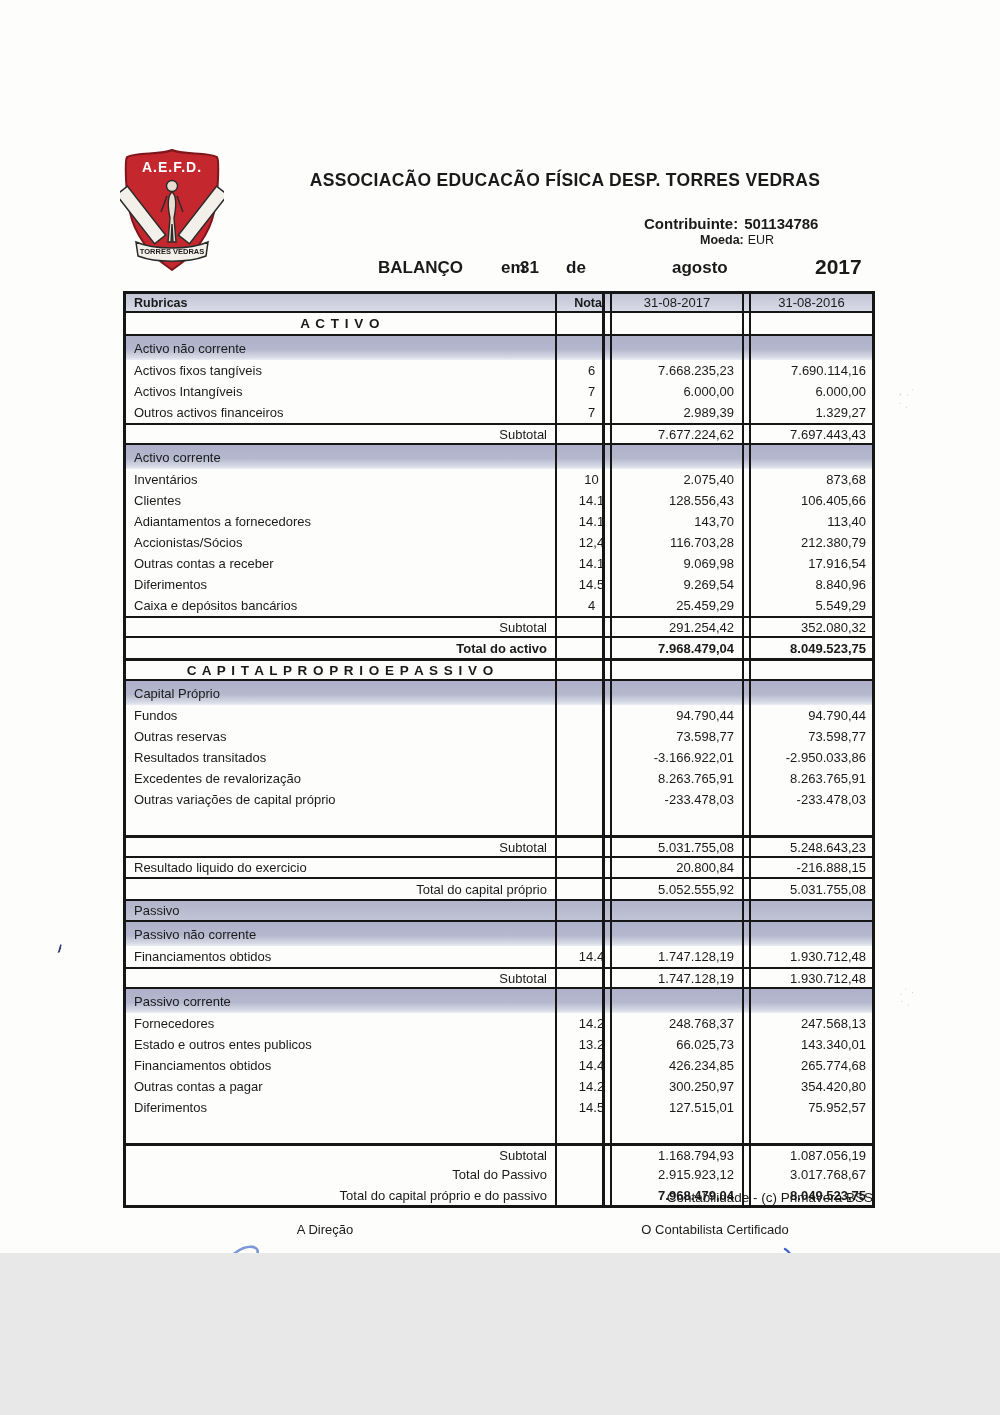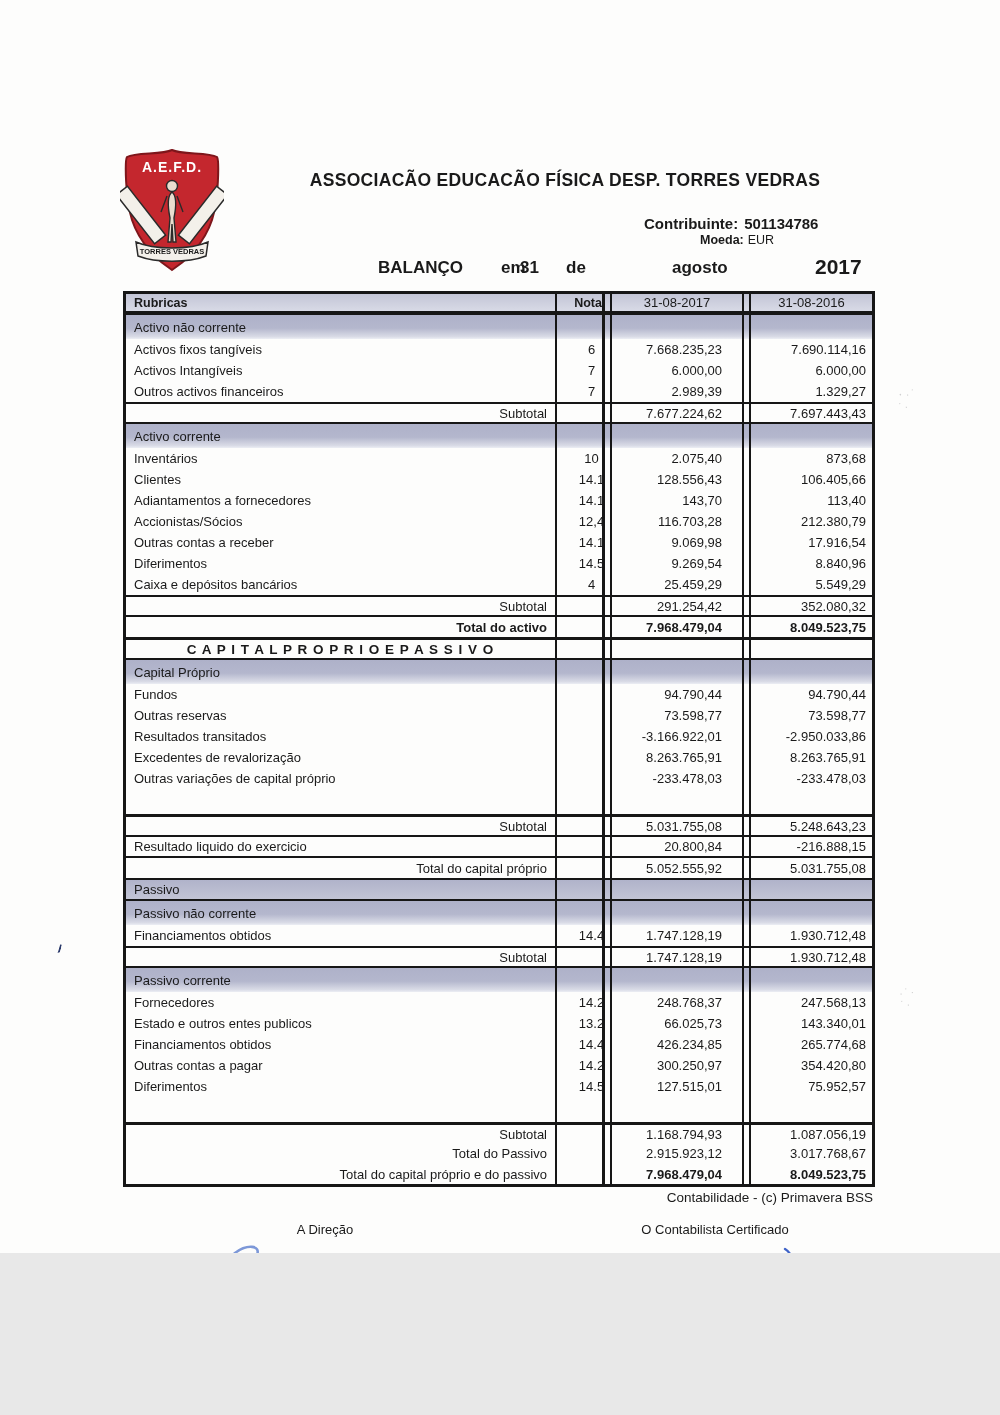--- a/index.html
+++ b/index.html
@@ -29,21 +29,21 @@
   .bl-month { left: 672px; }
   .bl-year  { left: 815px; font-size: 21px !important; top: -3px; }
 
   
   .btable { position: absolute; left: 123px; top: 291px; width: 752px; }
   .row { display: grid; grid-template-columns: 434px 48px 5px 134px 5px 126px; }
   .c { display: flex; align-items: center; font-size: 13px; overflow: hidden; white-space: nowrap; }
   .c1 { border-left: 3px solid #161616; border-right: 2px solid #161616; padding: 0 8px; }
   .c2 { border-right: 3px solid #161616; justify-content: center; padding-left: 24px; }
   .c3, .c5 { }
-  .c4 { border-left: 2px solid #161616; border-right: 2px solid #161616; justify-content: flex-end; padding: 0 20px; }
+  .c4 { border-left: 2px solid #161616; border-right: 2px solid #161616; justify-content: flex-end; padding: 0 8px; }
   .c6 { border-left: 2px solid #161616; border-right: 3px solid #161616; justify-content: flex-end; padding: 0 6px; }
 
   .r-header { height: 22px; }
   .r-header .c { border-top: 3px solid #161616; border-bottom: 2px solid #161616;
     background: linear-gradient(#c3c5d6, #d8dae6); font-weight: bold; font-size: 12.5px; }
   .r-header .c4, .r-header .c6 { justify-content: center; font-weight: normal; font-size: 13px; }
 
   .r-section { height: 21px; }
   .r-section .c1 { justify-content: center; font-weight: bold; letter-spacing: 1px; font-size: 13.5px; }
   .r-section3 { height: 21px; }
@@ -152,20 +152,28 @@
   <div class="btable" id="balance-table">
     <div class="row r-header">
       <div class="c c1">Rubricas</div>
       <div class="c c2">Notas</div>
       <div class="c c3"></div>
       <div class="c c4">31-08-2017</div>
       <div class="c c5"></div>
       <div class="c c6">31-08-2016</div>
     </div>
 
+  <div class="row r-section">
+        <div class="c c1">A C T I V O</div>
+        <div class="c c2"></div>
+        <div class="c c3"></div>
+        <div class="c c4"></div>
+        <div class="c c5"></div>
+        <div class="c c6"></div>
+      </div>
       <div class="row r-band">
         <div class="c c1">Activo não corrente</div>
         <div class="c c2"></div>
         <div class="c c3"></div>
         <div class="c c4"></div>
         <div class="c c5"></div>
         <div class="c c6"></div>
       </div>
       <div class="row r-data">
         <div class="c c1">Activos fixos tangíveis</div>

